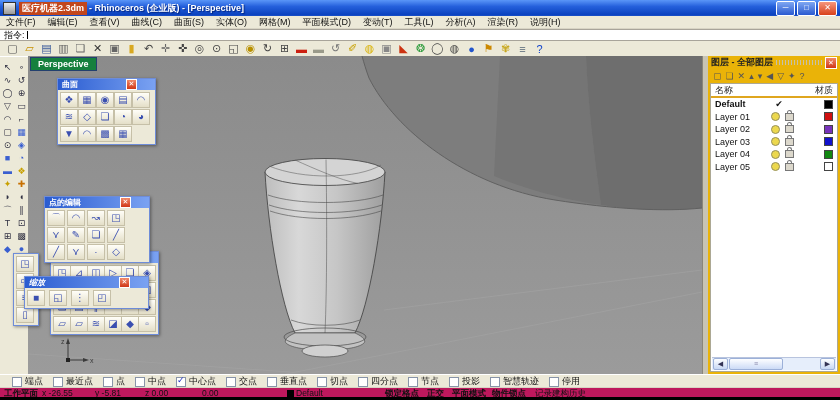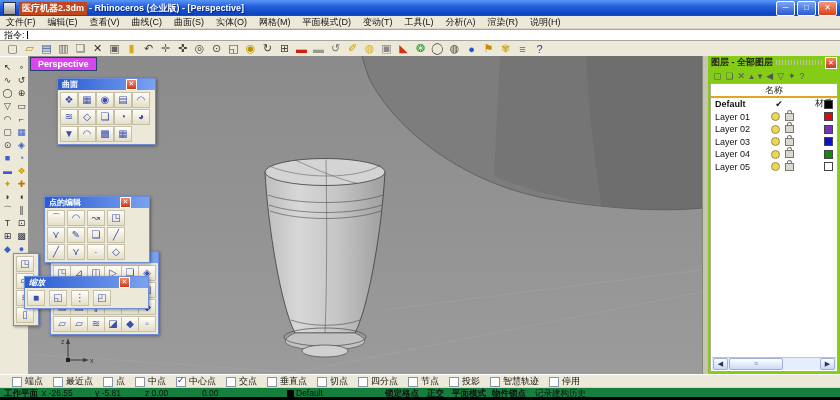--- a/index.html
+++ b/index.html
@@ -36,21 +36,21 @@
     font-size:11px;flex:none;}
   
   .lefttb{position:absolute;left:0;top:56px;width:28px;bottom:26px;background:#ece9d8;
     border-top:1px solid #fff;}
   .ltcol{position:absolute;top:4px;width:13px;}
   .ltcol.c1{left:1px;} .ltcol.c2{left:15px;}
   .lticon{width:13px;height:13px;text-align:center;line-height:13px;font-size:9px;}
   
   .viewport{position:absolute;left:28px;top:56px;width:674px;height:318px;background:#8f8f8f;}
   .viewport svg{position:absolute;left:0;top:0;}
-  .vplabel{position:absolute;left:2px;top:1px;background:#d946ef;color:#fff;font-weight:bold;
+  .vplabel{position:absolute;left:2px;top:1px;background:#15803d;color:#fff;font-weight:bold;
     padding:1px 7px;border:1px solid #23406e;}
   
   .palette{position:absolute;background:#ece9d8;border:1px solid #6e8cd8;
     box-shadow:1px 1px 3px rgba(0,0,0,.4);}
   .pal-title{height:11px;background:linear-gradient(90deg,#2a5cd0,#7aa2f2);color:#fff;
     font-size:8px;font-weight:bold;display:flex;align-items:center;padding:0 18px 0 4px;}
   .pal-close{margin-left:auto;width:9px;height:9px;background:linear-gradient(#f08868,#d03818);
     border:1px solid #fff;color:#fff;font-size:7px;line-height:8px;text-align:center;}
   .pal-grid{display:grid;gap:1px;padding:2px;}
   .pal-icon{width:16px;height:14px;background:linear-gradient(#fffef8,#e4dfc8);
@@ -61,32 +61,32 @@
   #pal-pointedit .pal-grid{grid-template-columns:repeat(4,19px);}
   #pal-transform{left:50px;top:251px;width:107px;z-index:2;}
   #pal-transform .pal-grid{grid-template-columns:repeat(6,16px);}
   #pal-scale{left:24px;top:276px;width:123px;z-index:4;font-style:italic;}
   #pal-scale .pal-grid{grid-template-columns:repeat(4,21px);}
   #pal-sliver{left:13px;top:253px;width:24px;z-index:1;}
   #pal-sliver .pal-grid{grid-template-columns:18px;}
   
   .sash{position:absolute;left:702px;top:56px;width:6px;bottom:26px;background:#c8c4b4;
     border-left:1px solid #8a867a;}
-  .panel{position:absolute;left:708px;top:56px;width:132px;bottom:26px;background:#84cc16;}
+  .panel{position:absolute;left:708px;top:56px;width:132px;bottom:26px;background:#eab308;}
   .panel-h{height:13px;display:flex;align-items:center;padding:0 3px;font-weight:bold;color:#222;}
   .panel-h .dots{flex:1;margin:0 3px;height:5px;
     background:repeating-linear-gradient(90deg,#c4c0ac 0 1px,transparent 1px 3px);}
   .panel-close{width:10px;height:10px;background:linear-gradient(#f08868,#d03818);
     border:1px solid #fff;color:#fff;font-size:7px;line-height:9px;text-align:center;}
   .panel-tb{height:13px;display:flex;align-items:center;gap:4px;padding:0 5px;color:#555;}
   .ptbicon{font-size:9px;}
   .panel-list{position:absolute;left:2px;right:2px;top:27px;bottom:2px;background:#fff;
     border:1px solid #aca894;overflow:hidden;}
   .colhdr{display:flex;height:12px;align-items:center;padding:0 4px;
-    border-bottom:2px solid #dfa61f;color:#222;flex-direction:column;}
+    border-bottom:2px solid #dfa61f;color:#222;}
   .colhdr .mat{margin-left:auto;}
   .lrow{display:flex;align-items:center;height:12.5px;padding:0 4px;}
   .lrow.bold .lname{font-weight:bold;}
   .lname{width:56px;white-space:nowrap;overflow:hidden;}
   .lcheck{width:16px;text-align:center;color:#111;}
   .bulb{width:7px;height:7px;border-radius:50%;background:#ecd84e;border:1px solid #96905a;
     margin-right:5px;flex:none;}
   .lockic{width:7px;height:6px;background:#dcd8cc;border:1px solid #777;position:relative;
     margin-right:6px;flex:none;}
   .lockic::before{content:"";position:absolute;top:-4px;left:1px;width:3px;height:3px;
@@ -104,21 +104,21 @@
   .harrow.right{margin-left:auto;}
   
   .osnap{position:absolute;left:0;right:0;top:374px;height:13px;background:#ece9d8;
     border-top:1px solid #fff;display:flex;align-items:center;padding-left:7px;}
   .oscell{display:flex;align-items:center;padding:0 5px;height:13px;}
   .cb{width:8px;height:8px;background:#fff;border:1px solid #8894a8;margin-right:3px;
     position:relative;flex:none;}
   .cb.checked::after{content:"✓";position:absolute;top:-3px;left:0px;color:#2030c0;
     font-size:9px;font-weight:bold;}
   
-  .statusbar{position:absolute;left:0;right:0;top:387px;height:10px;background:#15803d;
+  .statusbar{position:absolute;left:0;right:0;top:387px;height:10px;background:#be185d;
     border-top:1px solid #d8d4c4;font-size:8.5px;}
   .st{position:absolute;top:0;white-space:nowrap;}
   .st.b{font-weight:bold;}
   .st-swatch{display:inline-block;width:7px;height:7px;background:#000;vertical-align:-1px;
     margin-right:2px;}
   .blackstrip{position:absolute;left:0;right:0;top:397px;height:3px;background:#000;}
 </style>
 </head>
 <body>
 

